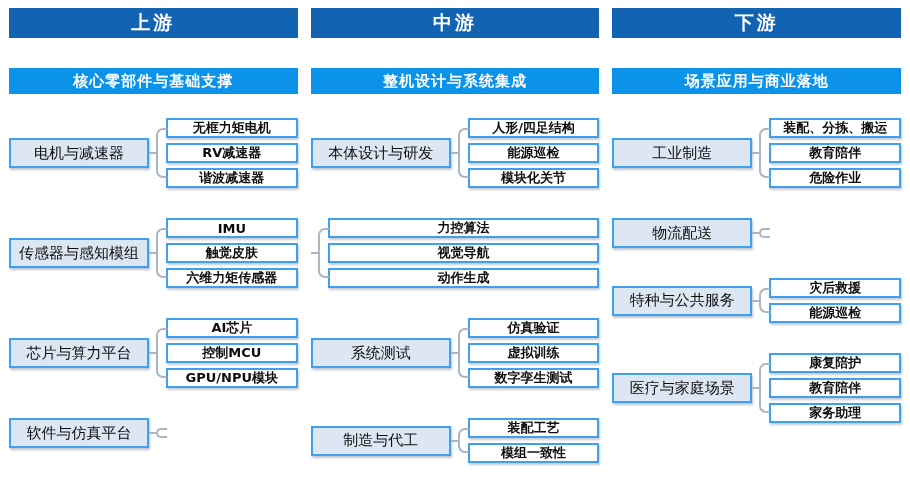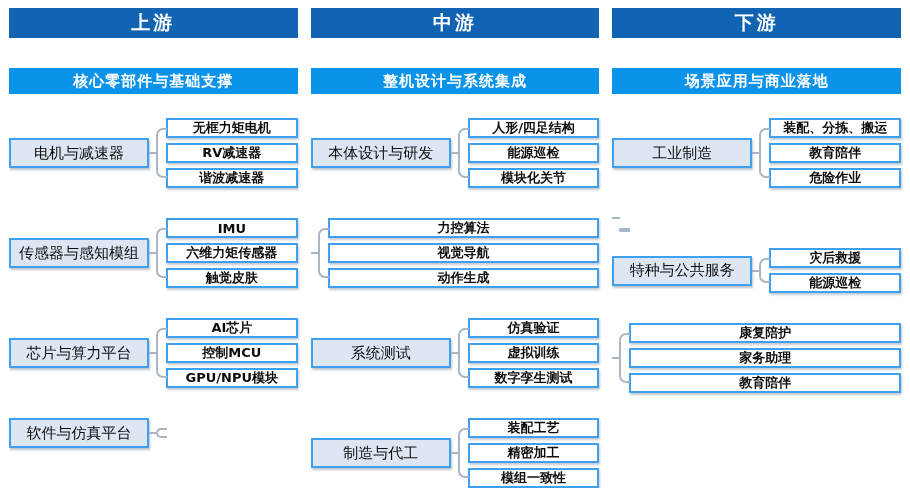--- a/index.html
+++ b/index.html
@@ -68,22 +68,22 @@
           <div class="item">无框力矩电机</div>
           <div class="item">RV减速器</div>
           <div class="item">谐波减速器</div>
         </div>
       </div>
       <div class="group">
         <div class="cat">传感器与感知模组</div>
         <div class="conn"></div>
         <div class="items">
           <div class="item">IMU</div>
+          <div class="item">触觉皮肤</div>
           <div class="item">六维力矩传感器</div>
-          <div class="item">触觉皮肤</div>
         </div>
       </div>
       <div class="group">
         <div class="cat">芯片与算力平台</div>
         <div class="conn"></div>
         <div class="items">
           <div class="item">AI芯片</div>
           <div class="item">控制MCU</div>
           <div class="item">GPU/NPU模块</div>
         </div>
@@ -123,55 +123,56 @@
           <div class="item">仿真验证</div>
           <div class="item">虚拟训练</div>
           <div class="item">数字孪生测试</div>
         </div>
       </div>
       <div class="group">
         <div class="cat">制造与代工</div>
         <div class="conn"></div>
         <div class="items">
           <div class="item">装配工艺</div>
-          <div class="item">精密加工</div>
           <div class="item">模组一致性</div>
         </div>
       </div>
     </div>
   </div>
 
   <div class="col">
     <div class="hdr">下游</div>
     <div class="sub">场景应用与商业落地</div>
     <div class="groups">
       <div class="group">
         <div class="cat">工业制造</div>
         <div class="conn"></div>
         <div class="items">
           <div class="item">装配、分拣、搬运</div>
           <div class="item">教育陪伴</div>
           <div class="item">危险作业</div>
         </div>
       </div>
       <div class="group">
+        <div class="cat">物流配送</div>
         <div class="conn"></div>
       </div>
       <div class="group">
         <div class="cat">特种与公共服务</div>
         <div class="conn"></div>
         <div class="items">
           <div class="item">灾后救援</div>
           <div class="item">能源巡检</div>
         </div>
       </div>
       <div class="group">
+        <div class="cat">医疗与家庭场景</div>
         <div class="conn"></div>
         <div class="items">
           <div class="item">康复陪护</div>
+          <div class="item">教育陪伴</div>
           <div class="item">家务助理</div>
-          <div class="item">教育陪伴</div>
         </div>
       </div>
     </div>
   </div>
 
 </div>
 
 </body></html>

